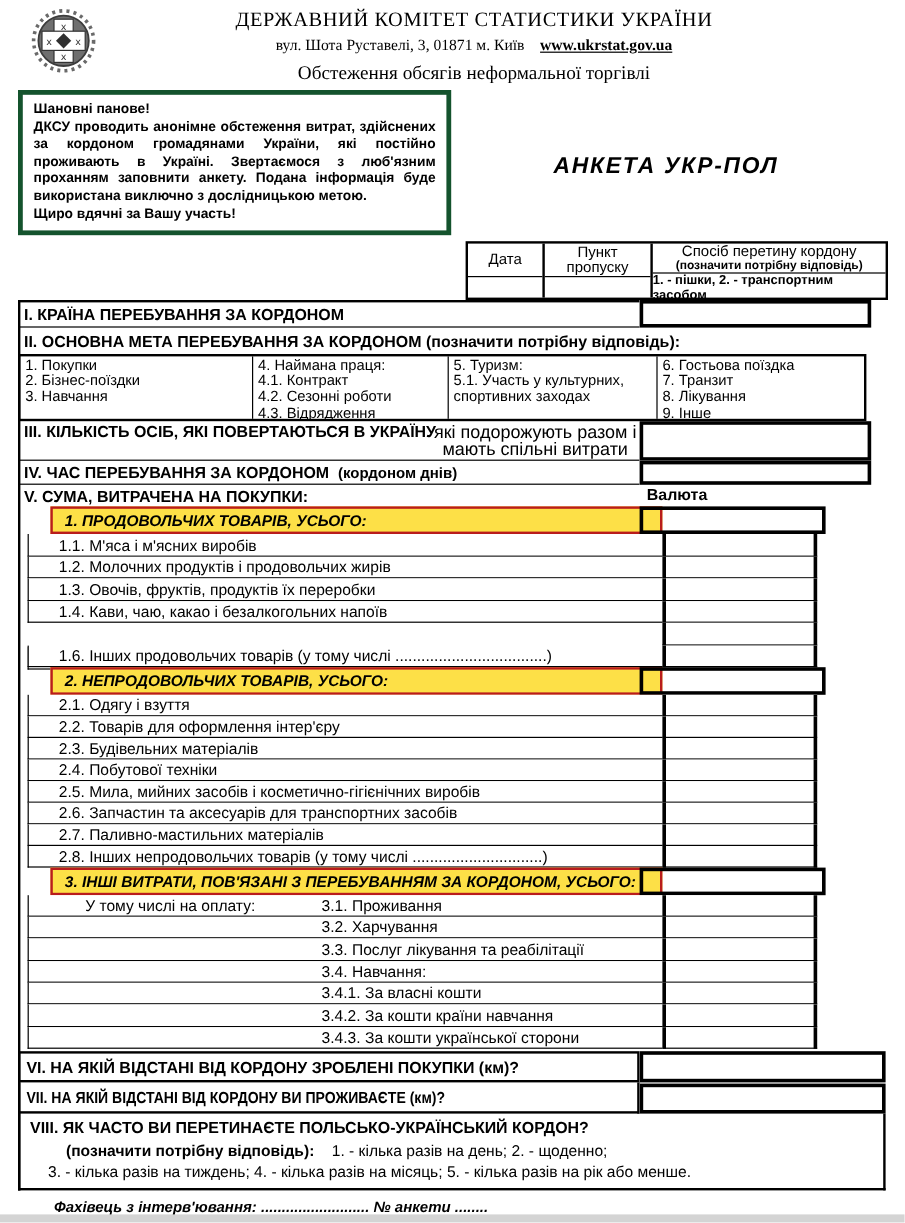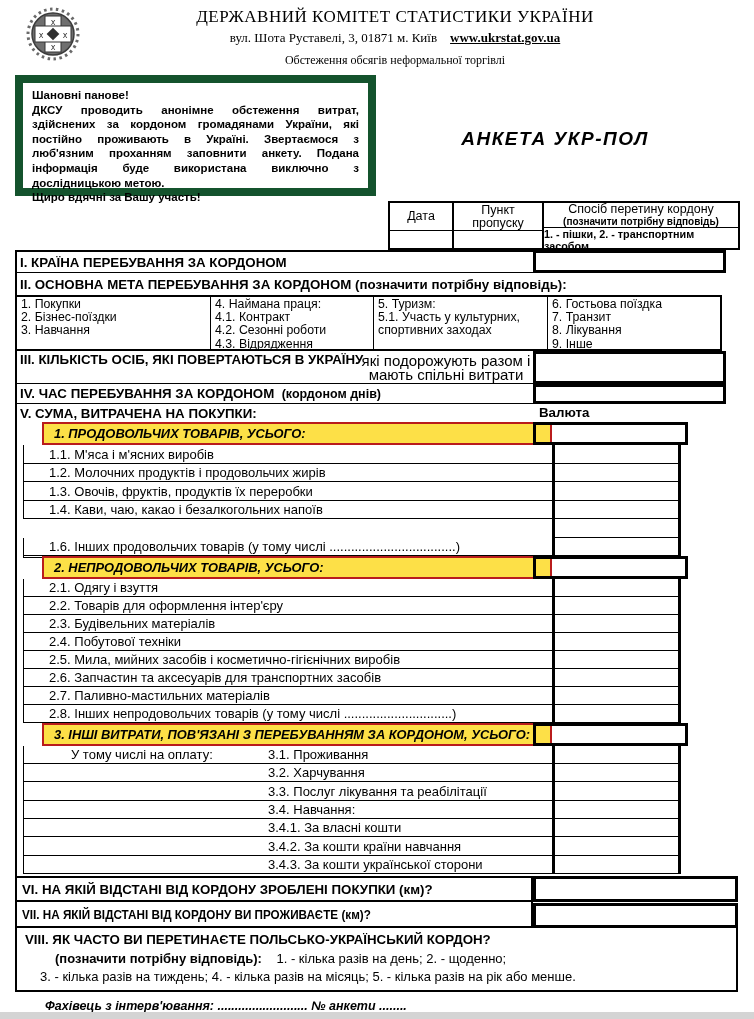--- a/index.html
+++ b/index.html
@@ -7,24 +7,24 @@
         font-family:"Liberation Sans",sans-serif;overflow:hidden;}
   .abs{position:absolute;box-sizing:border-box;}
   .serif{font-family:"Liberation Serif",serif;}
   .b{font-weight:bold;}
 
   
   .hdr-block{left:95px;top:7px;width:600px;text-align:center;}
   .hdr-title{font-size:17px;letter-spacing:.5px;}
   .hdr-addr{font-size:13px;margin-top:3px;}
   .hdr-link{font-weight:bold;text-decoration:underline;}
-  .hdr-sub{font-size:12px;margin-top:7px;}
-
-  
-  .intro{left:15px;top:75px;width:361px;height:121px;border:8px solid #14532d;
+  .hdr-sub{font-size:16px;margin-top:7px;}
+
+  
+  .intro{left:15px;top:75px;width:361px;height:121px;border:4px solid #14532d;
          padding:5px 9px;font-size:11.5px;font-weight:bold;line-height:14.6px;}
   .intro .just{text-align:justify;}
   .intro .thanks{margin-top:0;}
 
   .anketa{left:430px;top:128px;width:250px;text-align:center;font-size:19px;
           font-weight:bold;font-style:italic;letter-spacing:1.5px;}
 
   
   .xtab{left:388px;top:201px;width:352px;height:49px;border:2px solid #000;display:flex;}
   .xcol{box-sizing:border-box;display:flex;flex-direction:column;}

